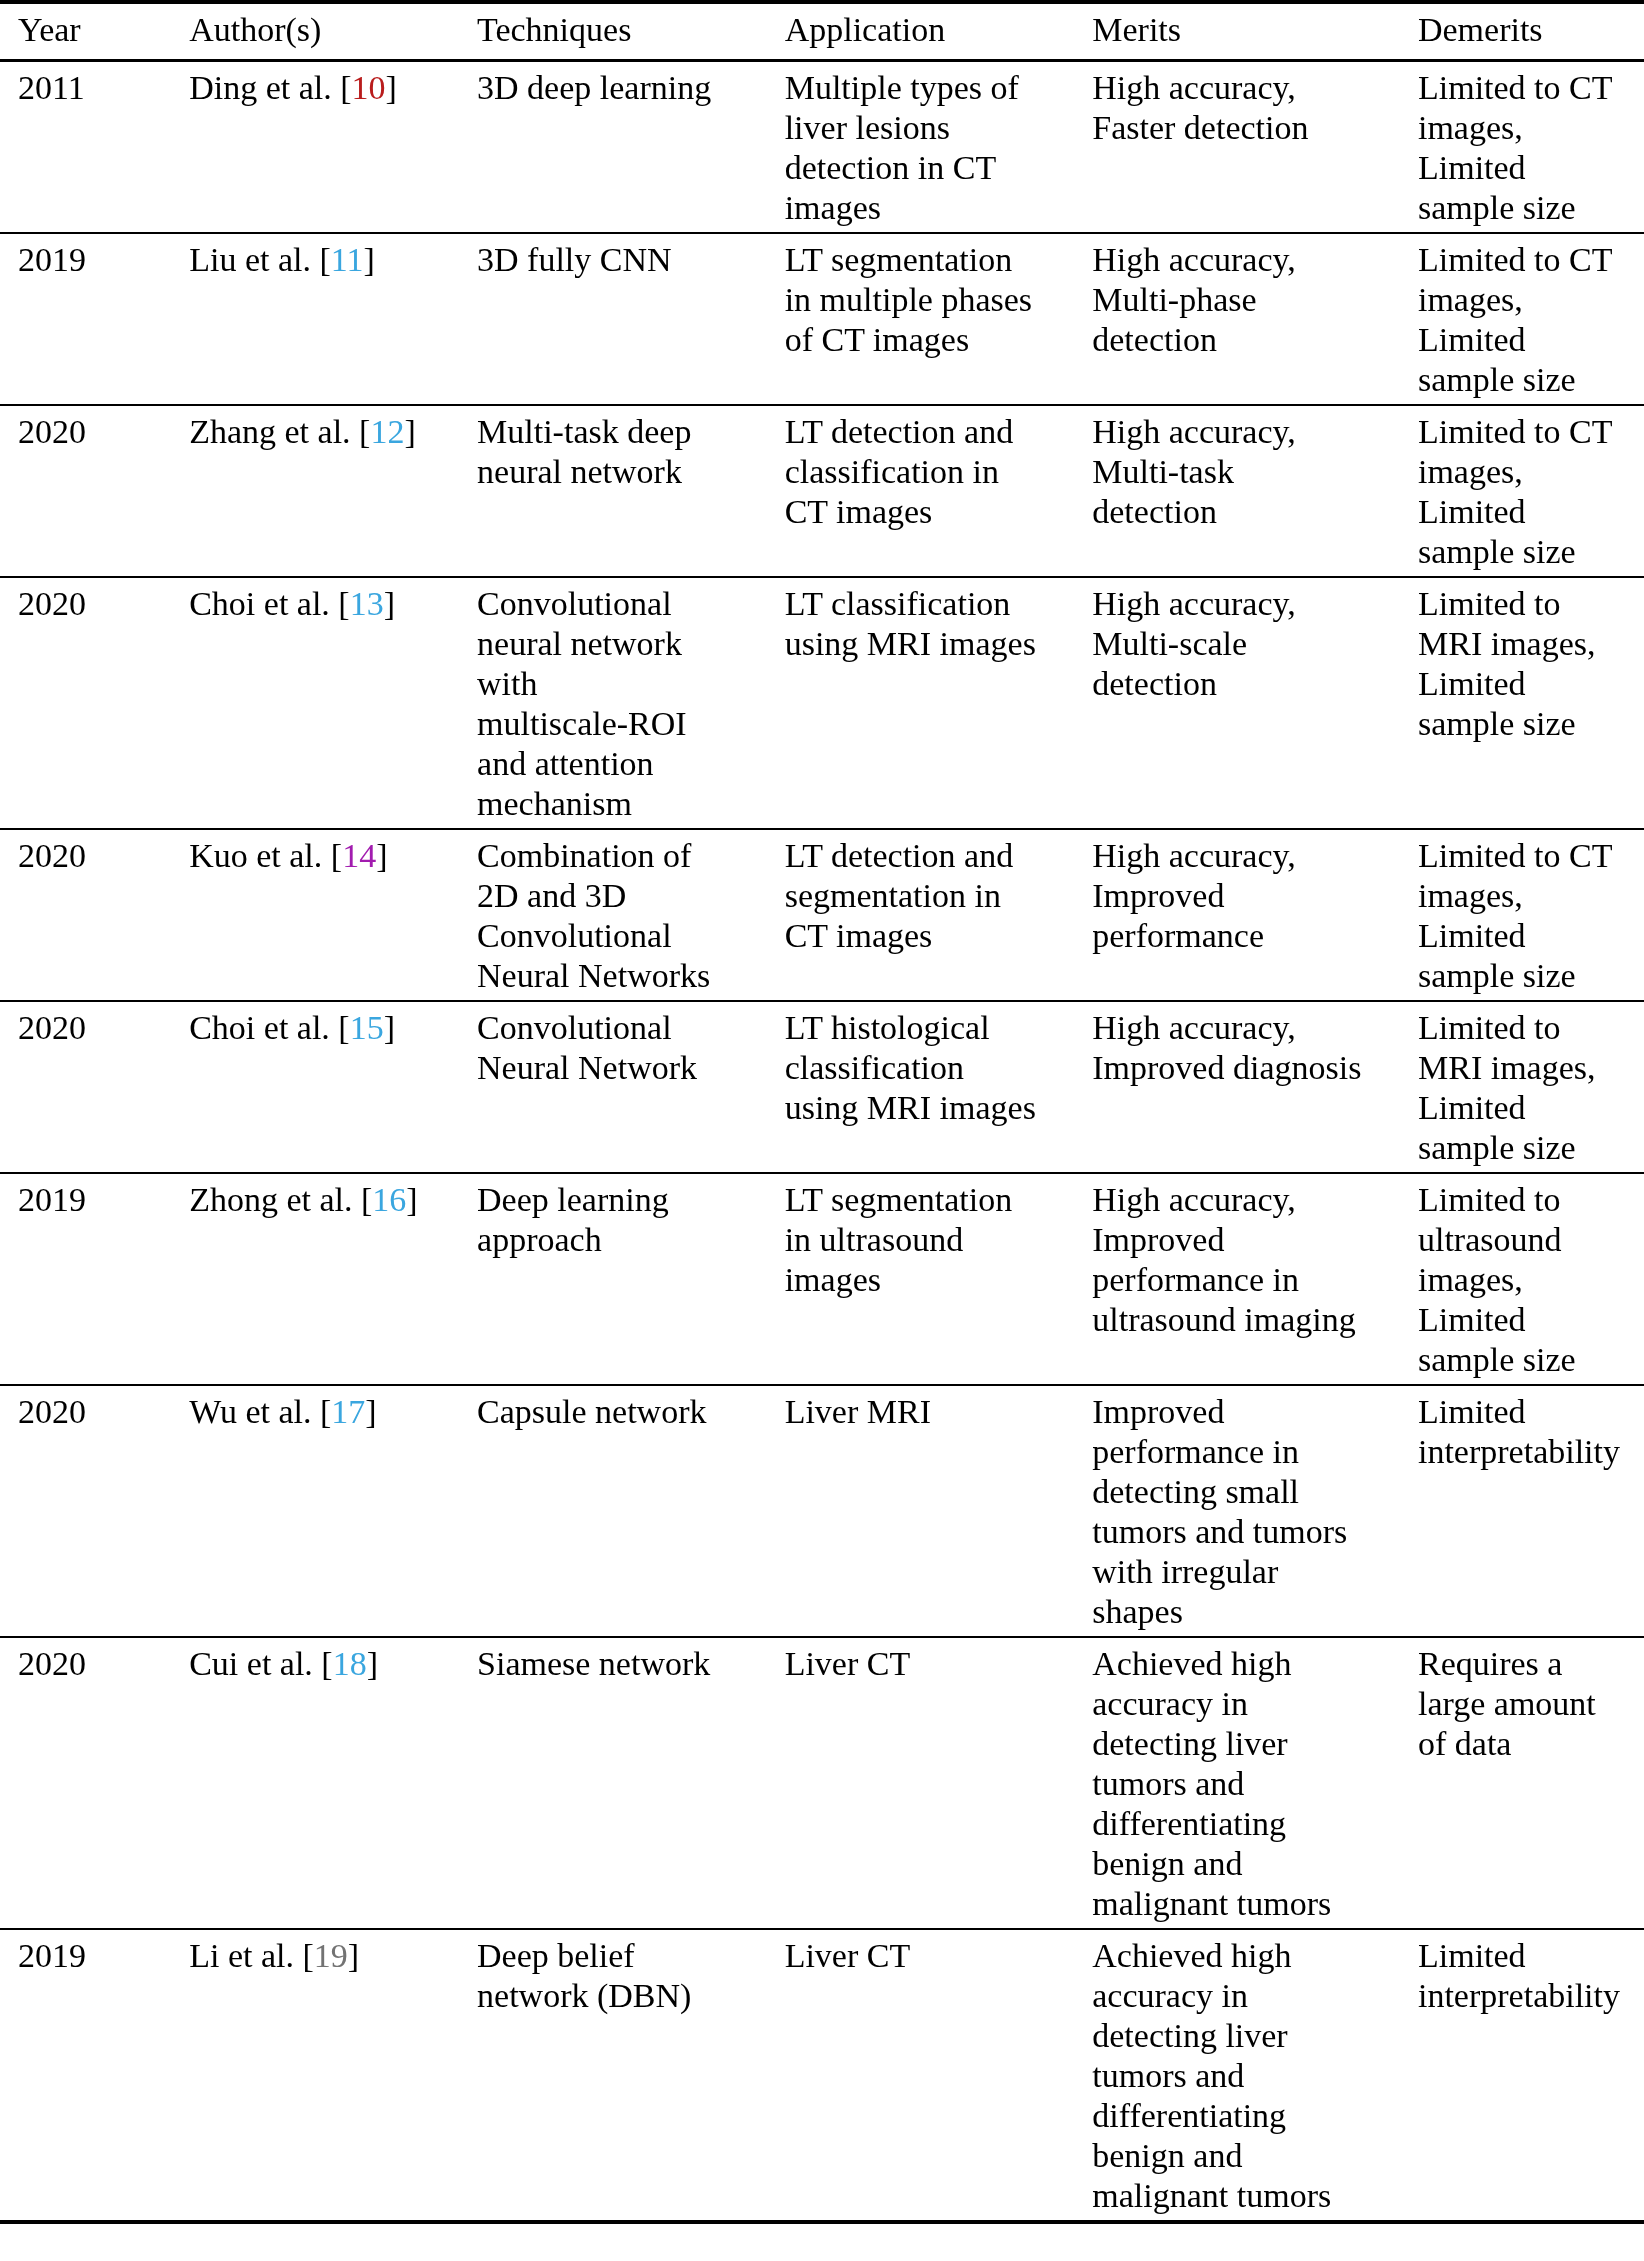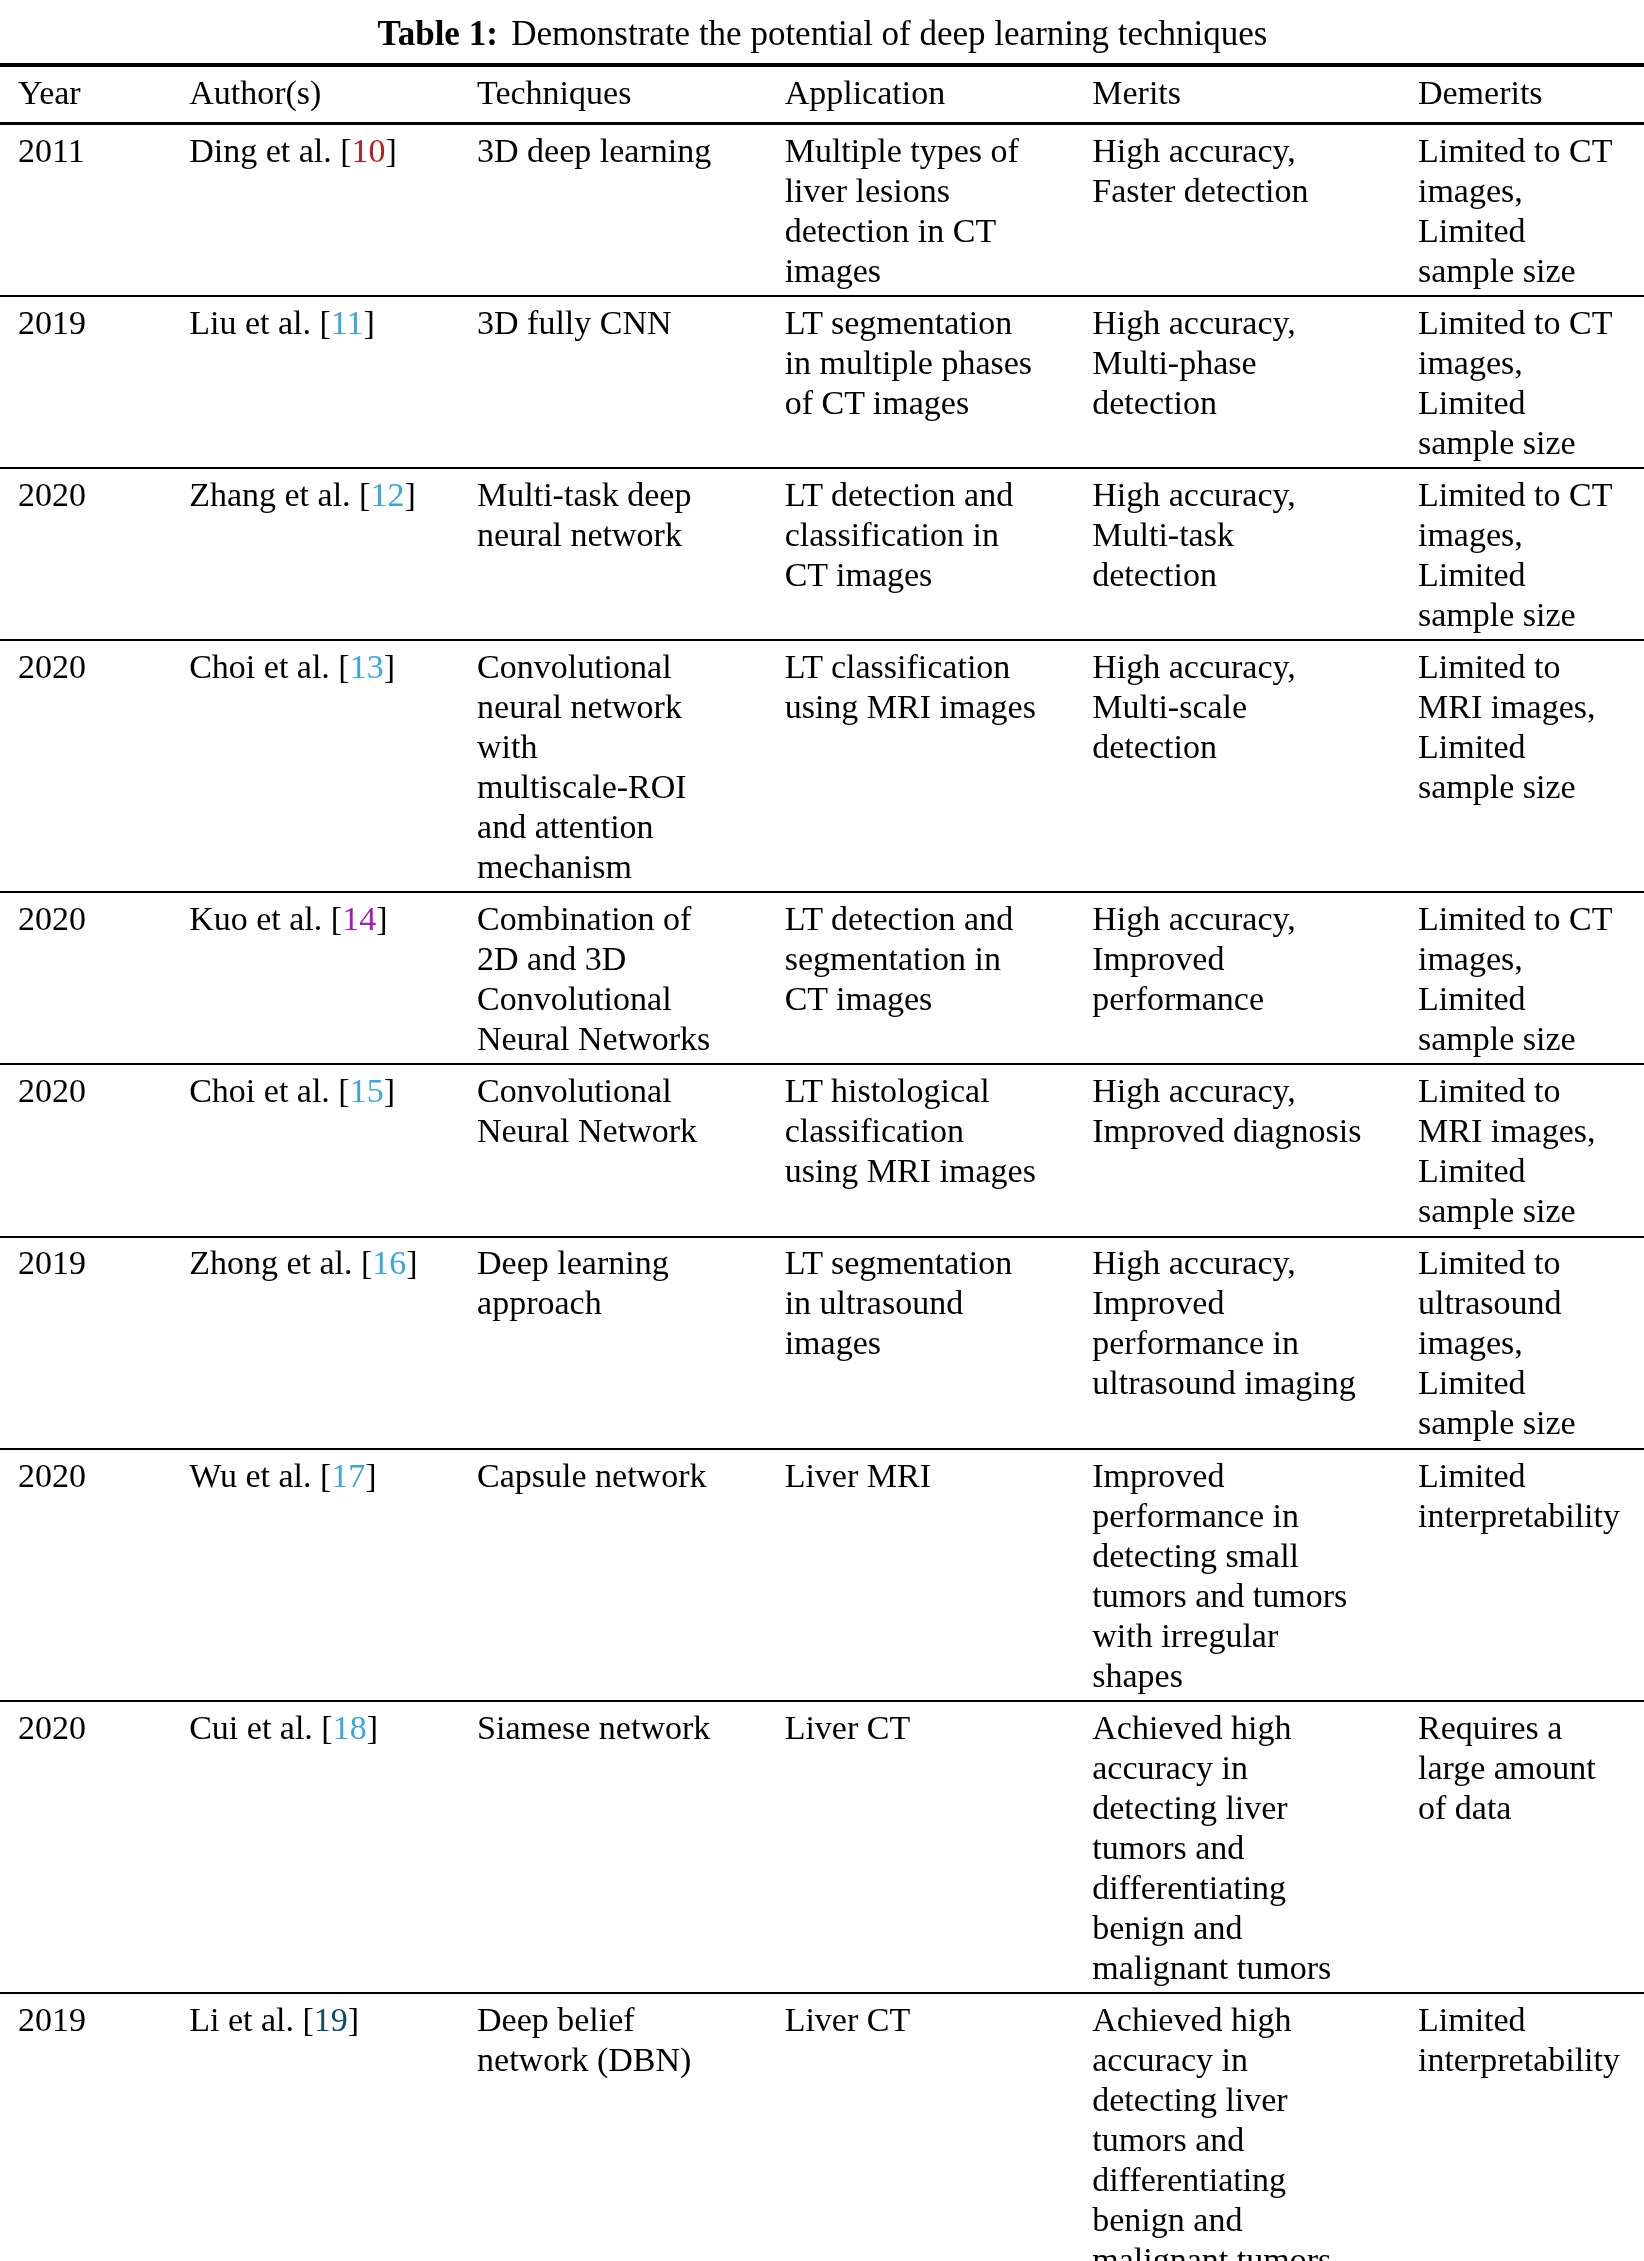--- a/index.html
+++ b/index.html
@@ -74,23 +74,20 @@
   .cite {
     text-decoration: none;
     cursor: pointer;
   }
 </style>
 </head>
 <body>
 
 <div class="page">
 
-  <div class="caption">
-    <span class="caption-label">Table 1:</span><span class="caption-text">Demonstrate the potential of deep learning techniques</span>
-  </div>
 
   <table class="ref-table">
     <colgroup>
       <col class="c-year">
         <col class="c-author">
         <col class="c-tech">
       <col class="c-app">
         <col class="c-merits">
         <col class="c-dem">
     </colgroup>
@@ -255,21 +252,21 @@
 differentiating
 benign and
 malignant tumors</span></td>
     <td><span class="multiline">Requires a
 large amount
 of data</span></td>
   </tr>
 
   <tr>
     <td><span class="multiline">2019</span></td>
-    <td><span>Li et al. [</span><a class="cite" style="color: #0c4a6e;">19</a><span>]</span></td>
+    <td><span>Li et al. [</span><a class="cite" style="color: #737373;">19</a><span>]</span></td>
     <td><span class="multiline">Deep belief
 network (DBN)</span></td>
     <td><span class="multiline">Liver CT</span></td>
     <td><span class="multiline">Achieved high
 accuracy in
 detecting liver
 tumors and
 differentiating
 benign and
 malignant tumors</span></td>

